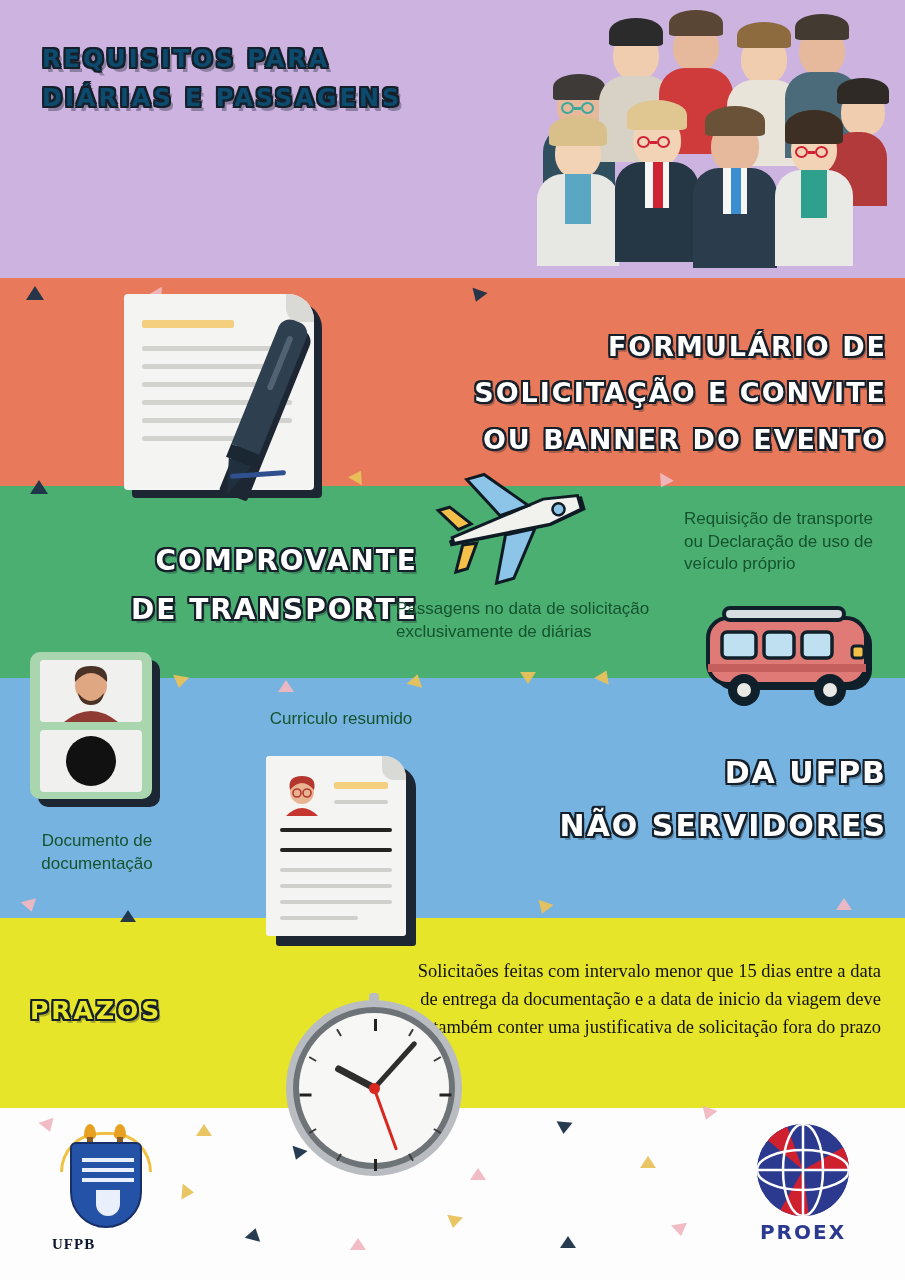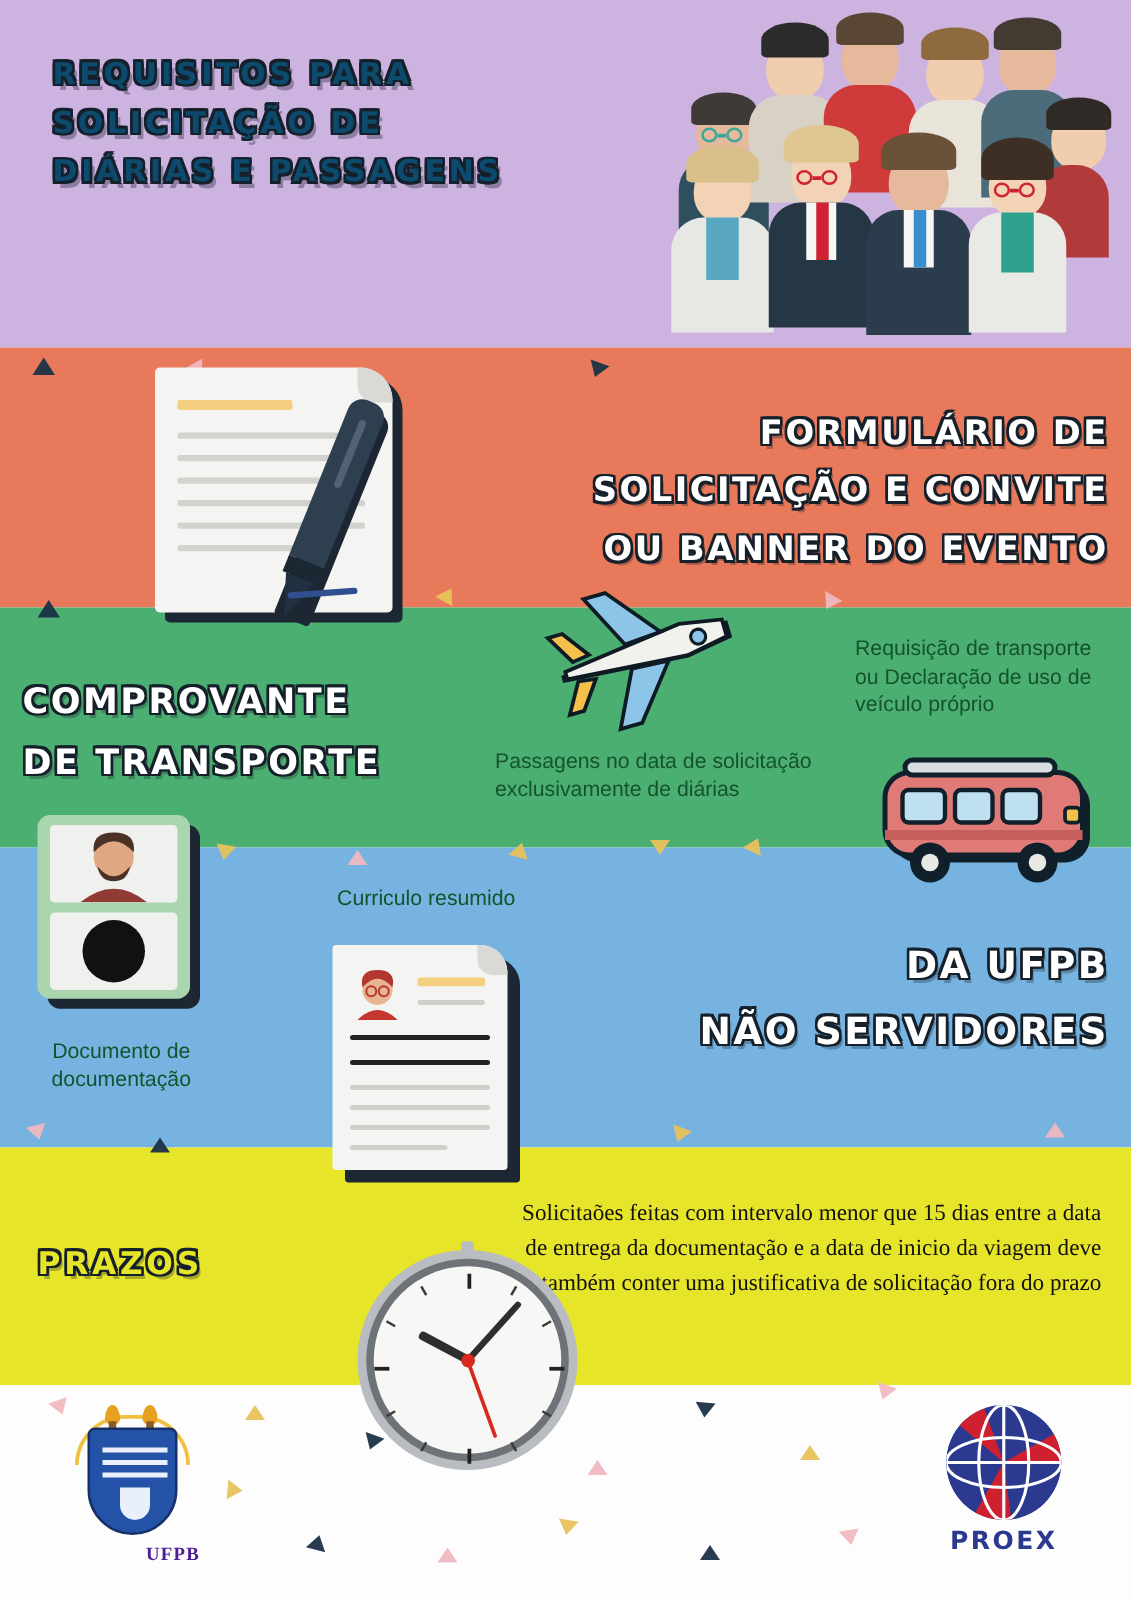--- a/index.html
+++ b/index.html
@@ -102,21 +102,21 @@
     font-family: "DejaVu Sans", sans-serif;
     font-weight: bold; font-size: 28px; line-height: 1.75;
     letter-spacing: 2px; color: #ffffff; text-transform: uppercase;
     text-shadow:
       -2px -2px 0 #16202b, 2px -2px 0 #16202b,
       -2px  2px 0 #16202b, 2px  2px 0 #16202b,
        0   -2px 0 #16202b, 0    2px 0 #16202b,
       -2px  0   0 #16202b, 2px  0   0 #16202b,
        3px 4px 0 rgba(22,32,43,.3);
   }
-  #green-title .line { display: block; white-space: nowrap; }
+  #green-title .line { display: block; white-space: nowrap; text-align: right; }
 
   .serif-note {
     position: absolute;
     font-family: Liberation Sans, sans-serif;
     font-size: 17px; line-height: 1.33; color: #14532d;
   }
 
   
   #plane { position: absolute; left: 432px; top: 184px; width: 160px; height: 140px; }
   
@@ -200,43 +200,42 @@
 
   
   #ufpb { position: absolute; left: 52px; top: 10px; width: 108px; height: 140px; }
   #crest-shield { position: absolute; left: 18px; top: 24px; width: 72px; height: 86px; background: #2452a6; border-radius: 6px 6px 36px 36px; border: 2px solid #17306a; }
   .torch { position: absolute; width: 16px; height: 30px; }
   .torch .flame { position: absolute; left: 2px; top: 0; width: 12px; height: 16px; background: #e8a020; border-radius: 50% 50% 50% 50% / 70% 70% 30% 30%; }
   .torch .stick { position: absolute; left: 5px; top: 13px; width: 6px; height: 18px; background: #8a5b22; }
   #crest-arc { position: absolute; left: 8px; top: 14px; width: 92px; height: 40px; border: 3px solid #f0c040; border-bottom: none; border-radius: 46px 46px 0 0; }
   .crest-bars { position: absolute; background: #eaf0fb; }
   #ufpb-label {
-    position: absolute; left: 0; top: 118px; width: 108px; text-align: right;
-    font-family: "Liberation Serif", serif; font-weight: bold; font-size: 15px; color: #4c1d95; letter-spacing: 1px;
+    position: absolute; left: 0; top: 118px; width: 108px; text-align: left;
+    font-family: "Liberation Serif", serif; font-weight: bold; font-size: 15px; color: #0f172a; letter-spacing: 1px;
   }
 
   
   #proex { position: absolute; right: 32px; top: 16px; width: 140px; height: 132px; }
   #proex-globe { position: absolute; left: 24px; top: 0; width: 92px; height: 92px; border-radius: 50%; background: #2b3a8f; overflow: hidden; }
   #proex-label {
     position: absolute; left: 0; top: 96px; width: 140px; text-align: center;
     font-family: "DejaVu Sans", sans-serif; font-weight: bold; font-size: 20px;
     letter-spacing: 2px; color: #2b3a8f;
   }
 </style>
 </head>
 <body>
 
 <div id="poster">
 
   <div class="band" id="header-band">
 
     <div id="header-title">
       <span class="line">REQUISITOS PARA</span>
-      <span class="line">SOLICITAÇÃO DE</span>
       <span class="line">DIÁRIAS E PASSAGENS</span>
     </div>
 
     <div id="people">
 
       <div class="person" style="left:6px; top:66px;">
         <div class="p-head" style="left:14px; top:10px; width:44px; height:48px; background:#e6b89c;"></div>
         <div class="p-hair" style="left:10px; top:2px; width:52px; height:26px; background:#3e3a38;"></div>
         <div class="p-body" style="left:0px; top:54px; width:72px; height:74px; background:#2f4f5f;"></div>
         <div class="glasses" style="left:18px; top:30px; width:40px;">

